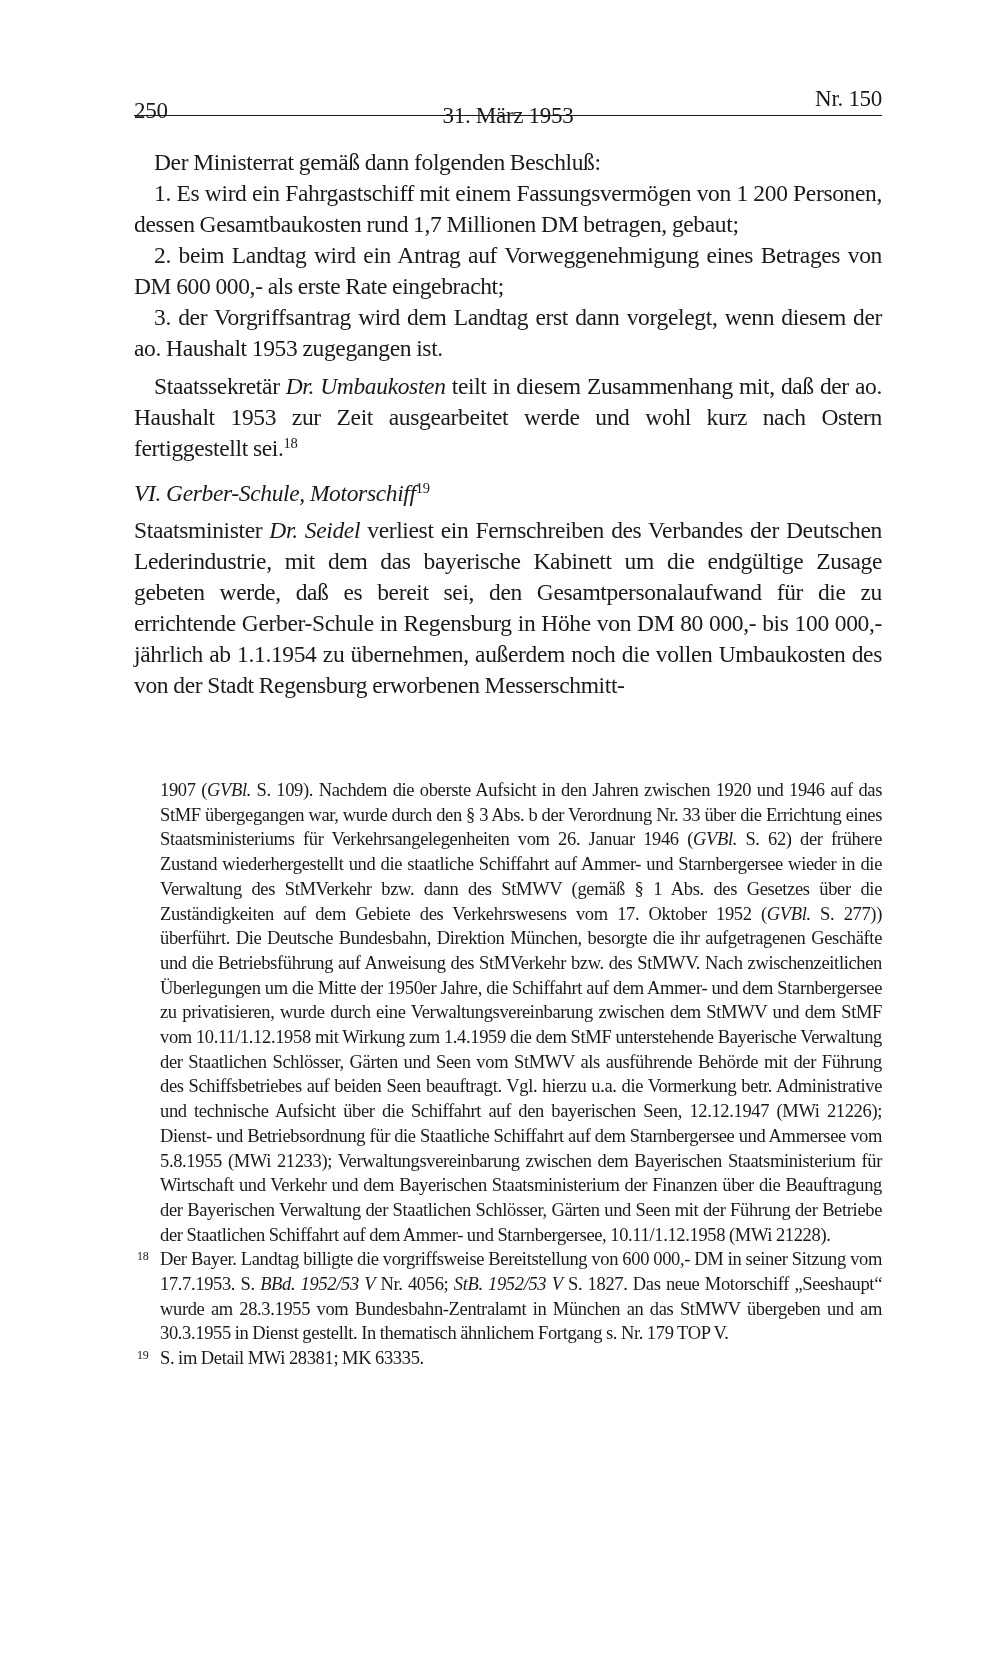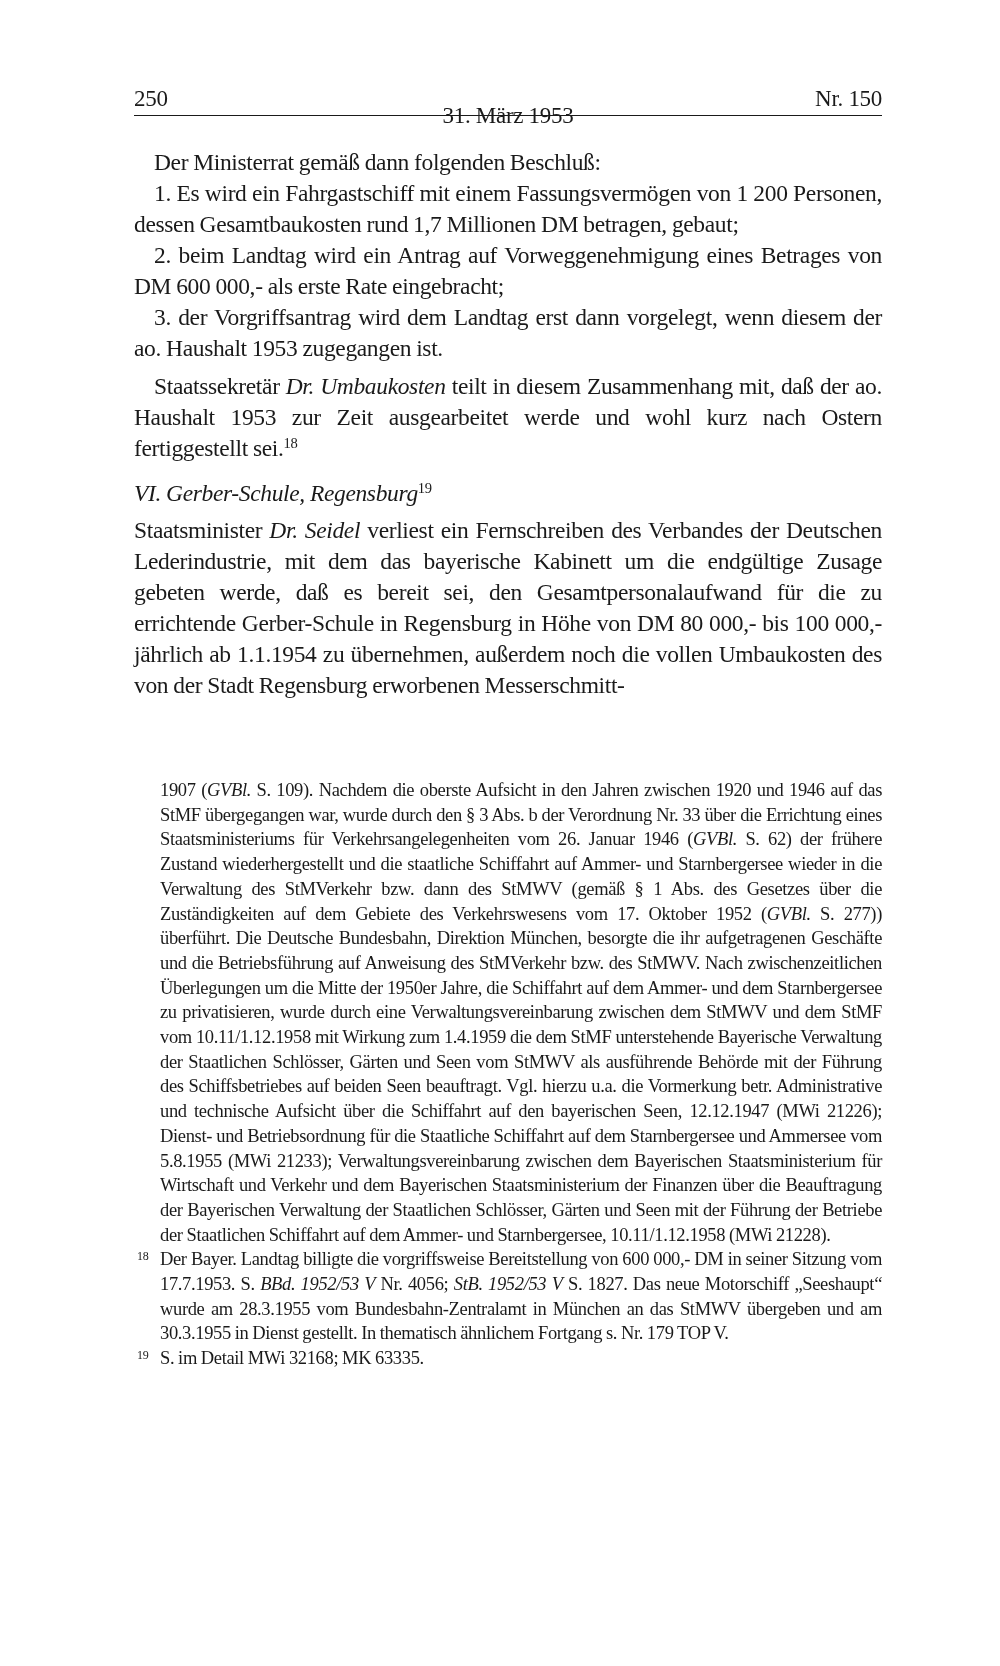--- a/index.html
+++ b/index.html
@@ -25,21 +25,21 @@
     .running-head {
       position: absolute;
       top: 84px;
       left: 0;
       width: 748px;
       height: 30px;
       font-size: 23px;
       line-height: 30px;
       letter-spacing: -0.3px;
     }
-    .running-head .pageno { position: absolute; left: 0; top: 0; }
+    .running-head .pageno { position: absolute; left: 0; top: 12px; }
     .running-head .date { position: absolute; left: 0; right: 0; top: 0; text-align: center; margin-top: 17px; }
     .running-head .docno { position: absolute; right: 0; top: 0; }
     .head-rule {
       position: absolute;
       top: 115px;
       left: 0;
       width: 748px;
       height: 0;
       border-top: 1px solid #1a1a1a;
     }
@@ -111,25 +111,25 @@
     <span class="docno">Nr. 150</span>
   </div>
   <div class="head-rule"></div>
 
   <div class="main">
     <p class="indent">Der Ministerrat gemäß dann folgenden Beschluß:</p>
     <p class="indent">1. Es wird ein Fahrgastschiff mit einem Fassungsvermögen von 1 200 Personen, dessen Gesamtbaukosten rund 1,7 Millionen DM betragen, gebaut;</p>
     <p class="indent">2. beim Landtag wird ein Antrag auf Vorweggenehmigung eines Betrages von DM 600 000,- als erste Rate eingebracht;</p>
     <p class="indent">3. der Vorgriffsantrag wird dem Landtag erst dann vorgelegt, wenn diesem der ao. Haushalt 1953 zugegangen ist.</p>
     <p class="indent gap"><span>Staatssekretär </span><em>Dr. Umbaukosten</em><span> teilt in diesem Zusammenhang mit, daß der ao. Haushalt 1953 zur Zeit ausgearbeitet werde und wohl kurz nach Ostern fertiggestellt sei.</span><sup>18</sup></p>
-    <p class="heading"><span>VI. Gerber-Schule, Regensburg</span><sup>19</sup></p>
+    <p class="heading"><span>VI. Gerber-Schule, Motorschiff</span><sup>19</sup></p>
     <p><span>Staatsminister </span><em>Dr. Seidel</em><span> verliest ein Fernschreiben des Verbandes der Deutschen Lederindustrie, mit dem das bayerische Kabinett um die endgültige Zusage gebeten werde, daß es bereit sei, den Gesamtpersonalaufwand für die zu errichtende Gerber-Schule in Regensburg in Höhe von DM 80 000,- bis 100 000,- jährlich ab 1.1.1954 zu übernehmen, außerdem noch die vollen Umbaukosten des von der Stadt Regensburg erworbenen Messerschmitt-</span></p>
   </div>
 
   <div class="footnotes">
     <p class="fn continued"><span>1907 (</span><em>GVBl.</em><span> S. 109). Nachdem die oberste Aufsicht in den Jahren zwischen 1920 und 1946 auf das StMF übergegangen war, wurde durch den § 3 Abs. b der Verordnung Nr. 33 über die Errichtung eines Staatsministeriums für Verkehrsangelegenheiten vom 26. Januar 1946 (</span><em>GVBl.</em><span> S. 62) der frühere Zustand wiederhergestellt und die staatliche Schiffahrt auf Ammer- und Starnbergersee wieder in die Verwaltung des StMVerkehr bzw. dann des StMWV (gemäß § 1 Abs. des Gesetzes über die Zuständigkeiten auf dem Gebiete des Verkehrswesens vom 17. Oktober 1952 (</span><em>GVBl.</em><span> S. 277)) überführt. Die Deutsche Bundesbahn, Direktion München, besorgte die ihr aufgetragenen Geschäfte und die Betriebsführung auf Anweisung des StMVerkehr bzw. des StMWV. Nach zwischenzeitlichen Überlegungen um die Mitte der 1950er Jahre, die Schiffahrt auf dem Ammer- und dem Starnbergersee zu privatisieren, wurde durch eine Verwaltungsvereinbarung zwischen dem StMWV und dem StMF vom 10.11/1.12.1958 mit Wirkung zum 1.4.1959 die dem StMF unterstehende Bayerische Verwaltung der Staatlichen Schlösser, Gärten und Seen vom StMWV als ausführende Behörde mit der Führung des Schiffsbetriebes auf beiden Seen beauftragt. Vgl. hierzu u.a. die Vormerkung betr. Administrative und technische Aufsicht über die Schiffahrt auf den bayerischen Seen, 12.12.1947 (MWi 21226); Dienst- und Betriebsordnung für die Staatliche Schiffahrt auf dem Starnbergersee und Ammersee vom 5.8.1955 (MWi 21233); Verwaltungsvereinbarung zwischen dem Bayerischen Staatsministerium für Wirtschaft und Verkehr und dem Bayerischen Staatsministerium der Finanzen über die Beauftragung der Bayerischen Verwaltung der Staatlichen Schlösser, Gärten und Seen mit der Führung der Betriebe der Staatlichen Schiffahrt auf dem Ammer- und Starnbergersee, 10.11/1.12.1958 (MWi 21228).</span></p>
 
     <p class="fn"><span class="fn-mark">18</span><span>Der Bayer. Landtag billigte die vorgriffsweise Bereitstellung von 600 000,- DM in seiner Sitzung vom 17.7.1953. S. </span><em>BBd. 1952/53 V</em><span> Nr. 4056; </span><em>StB. 1952/53 V</em><span> S. 1827. Das neue Motorschiff „Seeshaupt“ wurde am 28.3.1955 vom Bundesbahn-Zentralamt in München an das StMWV übergeben und am 30.3.1955 in Dienst gestellt. In thematisch ähnlichem Fortgang s. Nr. 179 TOP V.</span></p>
 
-    <p class="fn"><span class="fn-mark">19</span><span>S. im Detail MWi 32168; MK 63335.</span></p>
+    <p class="fn"><span class="fn-mark">19</span><span>S. im Detail MWi 28381; MK 63335.</span></p>
   </div>
 
 </div>
 
 </body></html>

